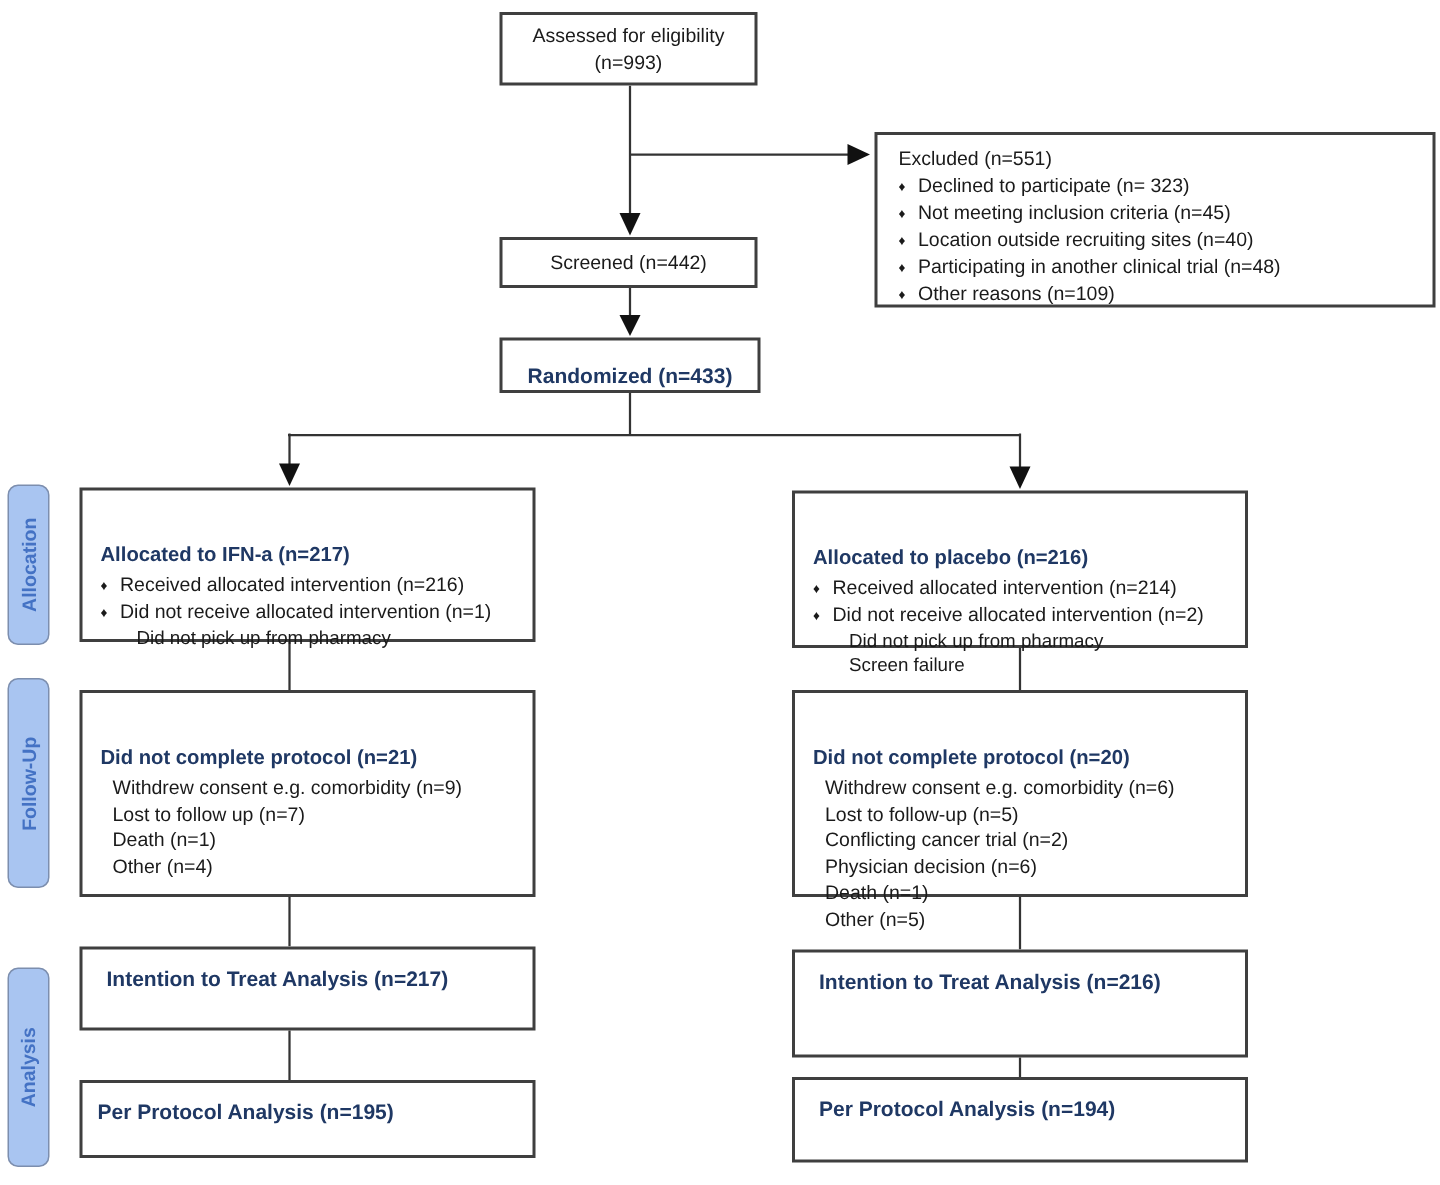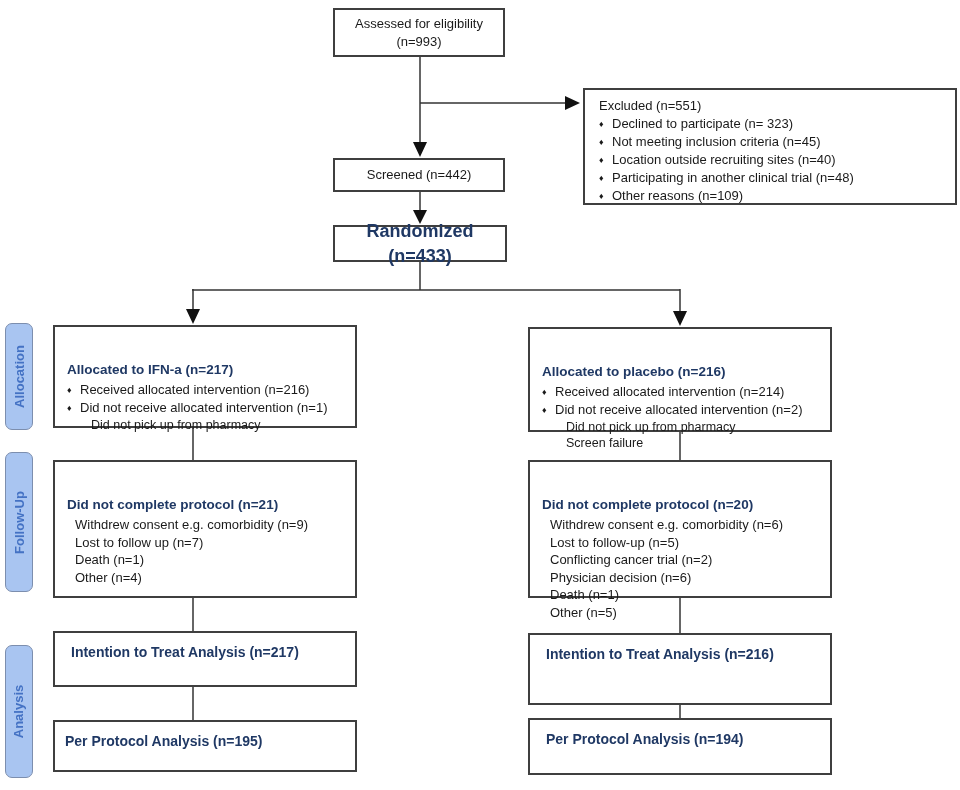--- a/index.html
+++ b/index.html
@@ -91,21 +91,21 @@
     <div class="li">
       <span class="blt">♦</span>
       <span>Other reasons (n=109)</span>
     </div>
   </div>
 
   <div class="box center" style="left:333px;top:158px;width:172px;height:34px;">
     <div>Screened (n=442)</div>
   </div>
 
-  <div class="box center navy" style="left:333px;top:225px;width:174px;height:37px;font-size:18px;">
+  <div class="box center navy" style="left:333px;top:225px;width:174px;height:37px;font-size:14px;justify-content:flex-end;">
     <div>Randomized (n=433)</div>
   </div>
 
   <div class="tab" style="left:5px;top:323px;width:28px;height:107px;">
     <span>Allocation</span>
   </div>
   <div class="tab" style="left:5px;top:452px;width:28px;height:140px;">
     <span>Follow-Up</span>
   </div>
   <div class="tab" style="left:5px;top:645px;width:28px;height:133px;">

